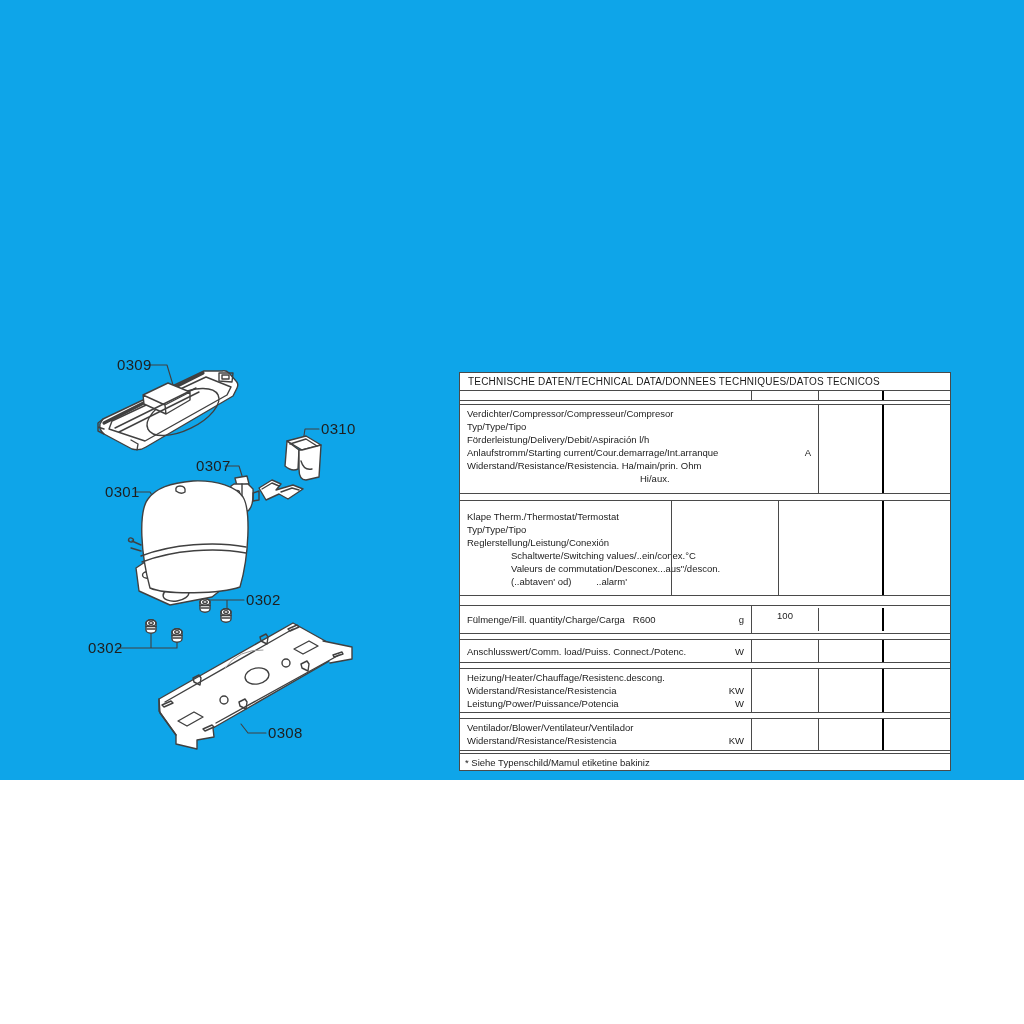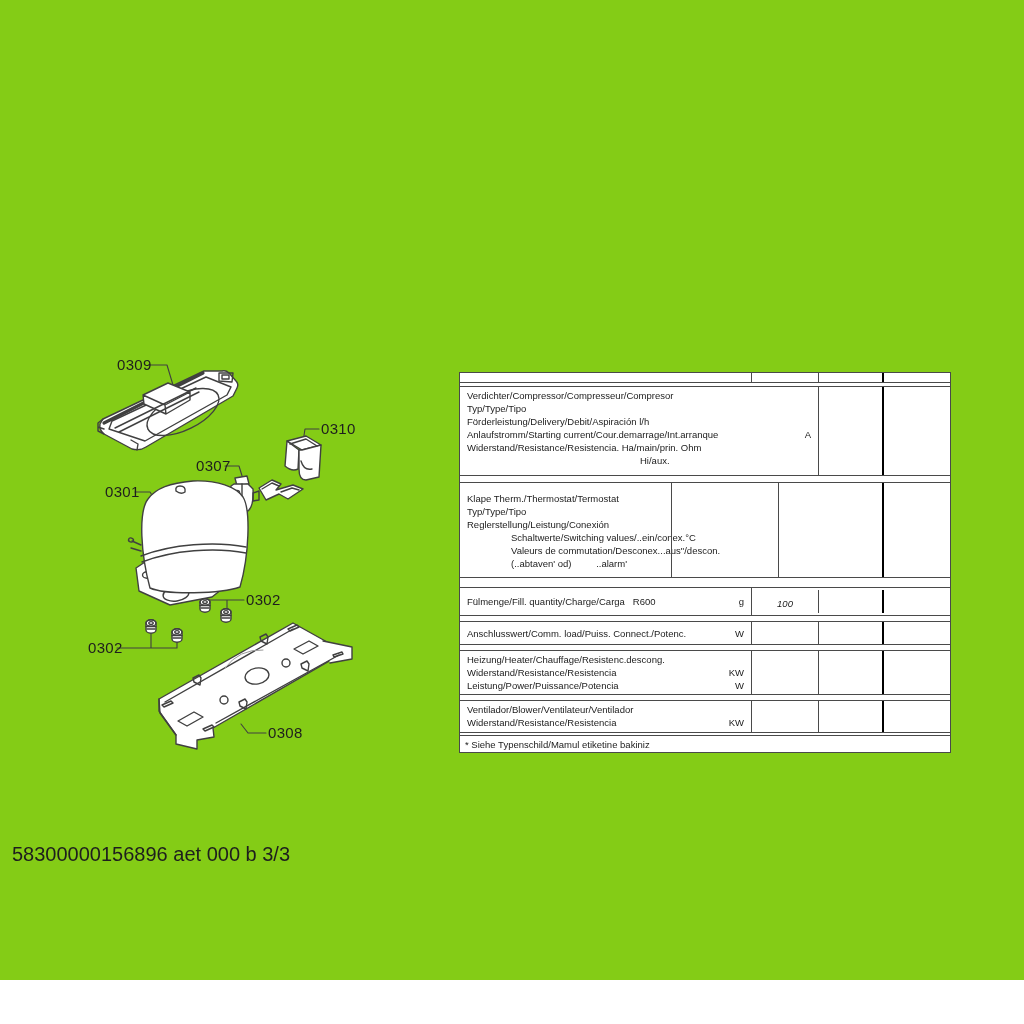--- a/index.html
+++ b/index.html
@@ -1,16 +1,16 @@
 <!DOCTYPE html>
 <html><head>
 <meta charset="utf-8">
 <style>
   html,body{margin:0;padding:0;background:#fff;}
-  .canvas{position:relative;width:1024px;height:980px;background:#84cc16;
+  .canvas{position:relative;width:1024px;height:780px;background:#0ea5e9;
           font-family:"Liberation Sans", sans-serif;color:#1c1c1c;overflow:hidden;}
 
   
   .diagram-svg{position:absolute;left:85px;top:340px;}
   .part-label{position:absolute;font-size:15px;color:#1e1e1e;letter-spacing:0.3px;}
 
   
   .tech-table{position:absolute;left:459px;top:372px;width:490px;background:#fff;
               border:1.2px solid #4a4a4a;font-size:9.5px;color:#1b1b1b;}
   .t-header{height:17px;border-bottom:1px solid #4a4a4a;display:flex;align-items:center;
@@ -20,21 +20,21 @@
   .t-sec{display:flex;border-top:1px solid #4a4a4a;border-bottom:1px solid #4a4a4a;}
   .sec-label{flex:1;padding:2px 4px 2px 7px;line-height:13px;min-width:0;}
   .col-v1{width:66px;border-left:1px solid #4a4a4a;}
   .col-v2{width:63px;border-left:1px solid #4a4a4a;}
   .col-v3{width:66px;border-left:2px solid #000;}
   .trow{display:flex;white-space:pre;}
   .trow .u{margin-left:auto;padding-right:3px;}
   .sub-l{display:inline-block;width:203px;white-space:pre;margin-left:44px;}
   .indent{padding-left:173px;}
   .v-lines{padding:4px 0 0 6px;line-height:13px;}
-  .v-center{display:flex;align-items:center;justify-content:center;padding-top:4px;font-style:italic;}
+  .v-center{display:flex;align-items:flex-start;justify-content:center;padding-top:4px;}
   .s-mid{align-items:center;}
   .s-mid .sec-label{padding-top:0;padding-bottom:0;}
   .t-foot{border-top:1px solid #4a4a4a;height:16px;display:flex;align-items:center;
           padding-left:5px;white-space:nowrap;}
 
   
   .doc-number{position:absolute;left:12px;top:843px;font-size:20px;color:#1e1e1e;}
 </style>
 </head>
 <body>
@@ -127,20 +127,21 @@
   <div class="part-label" style="left:117px;top:356px;">0309</div>
   <div class="part-label" style="left:321px;top:420px;">0310</div>
   <div class="part-label" style="left:196px;top:457px;">0307</div>
   <div class="part-label" style="left:105px;top:483px;">0301</div>
   <div class="part-label" style="left:246px;top:591px;">0302</div>
   <div class="part-label" style="left:88px;top:639px;">0302</div>
   <div class="part-label" style="left:268px;top:724px;">0308</div>
 
   <div class="tech-table">
 
+    <div class="t-header">TECHNISCHE DATEN/TECHNICAL DATA/DONNEES TECHNIQUES/DATOS TECNICOS</div>
 
     <div class="t-band">
       <div class="sec-label"></div>
         <div class="col-v1"></div>
         <div class="col-v2"></div>
         <div class="col-v3"></div>
     </div>
     <div class="t-gap3"></div>
 
     <div class="t-sec" style="min-height:88px;">

